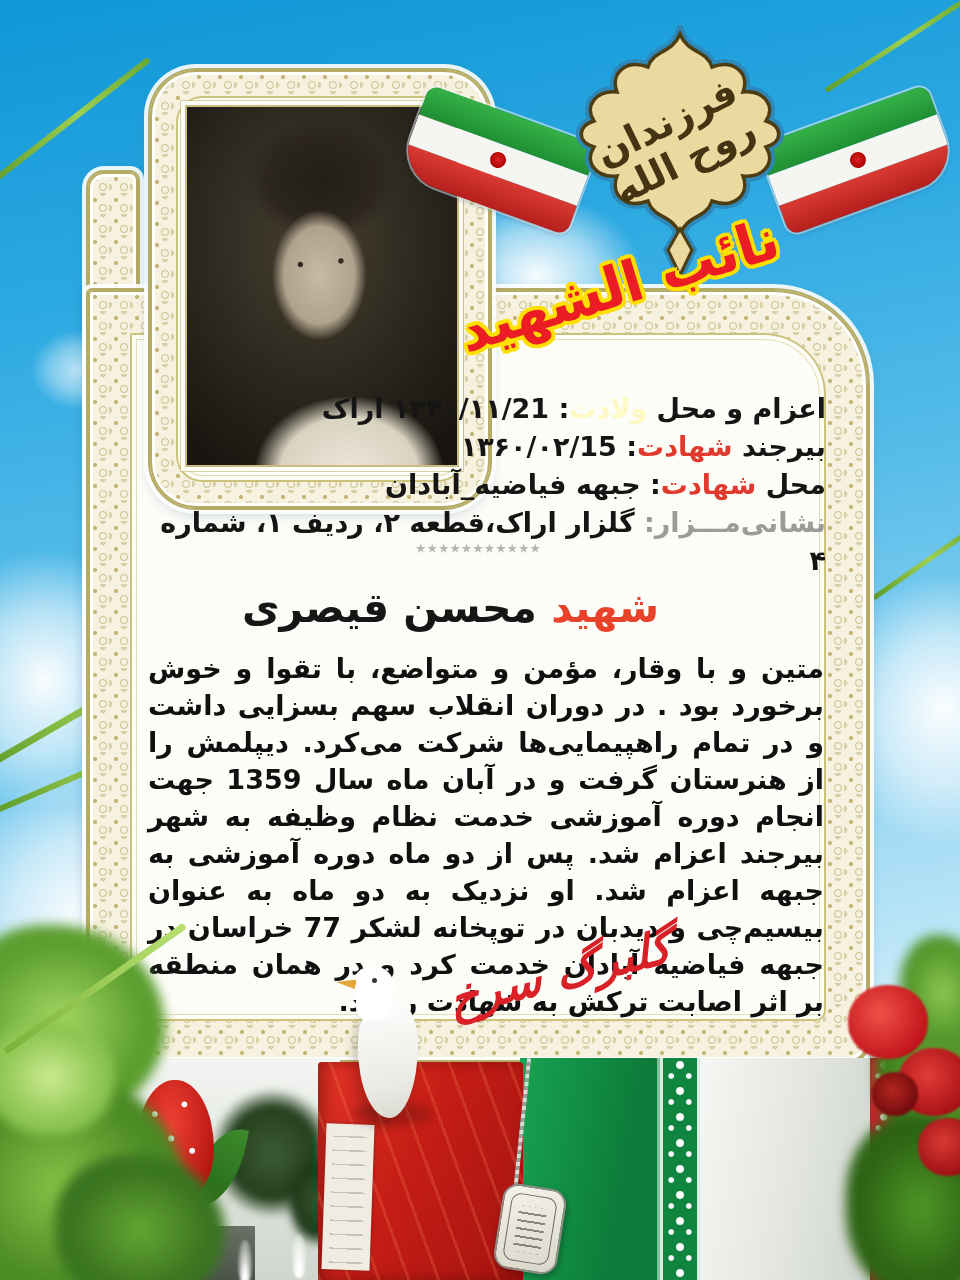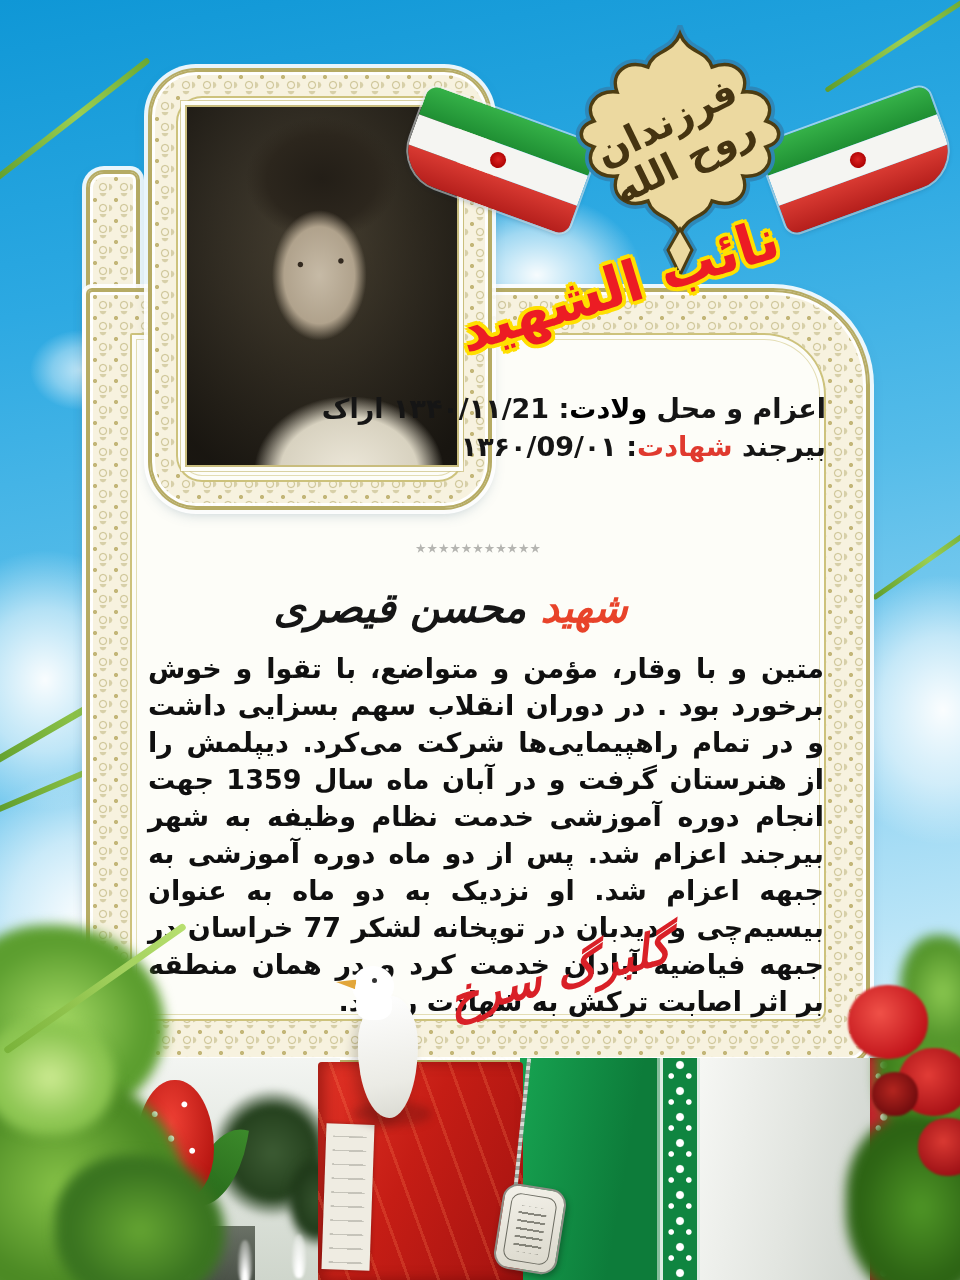--- a/index.html
+++ b/index.html
@@ -48,21 +48,21 @@
   .naeb{direction:rtl;white-space:nowrap;font-weight:bold;font-size:56px;color:#ec1c24;
         transform:rotate(-17deg);letter-spacing:1px;
         text-shadow:4px 0 0 #ffdf00,-4px 0 0 #ffdf00,0 4px 0 #ffdf00,0 -4px 0 #ffdf00,
                     3px 3px 0 #ffdf00,-3px 3px 0 #ffdf00,3px -3px 0 #ffdf00,-3px -3px 0 #ffdf00;}
 
   .calli{transform:rotate(-26deg);display:flex;align-items:center;justify-content:center;text-align:center;
          font-weight:bold;font-size:38px;line-height:1.1;color:#453411;direction:rtl;}
 
   
   .info{direction:rtl;text-align:right;font-weight:bold;font-size:27px;line-height:38px;color:#151515;}
-  .lab-green{color:#000000;} .lab-red{color:#e03a2f;} .lab-gray{color:#9b9b97;}
+  .lab-green{color:#fef9c3;} .lab-red{color:#e03a2f;} .lab-gray{color:#9b9b97;}
   .stars{text-align:center;color:#b5b5b1;font-size:21px;letter-spacing:3px;}
   .name-line{text-align:center;font-weight:bold;font-size:41px;color:#161616;direction:rtl;}
   .name-prefix{color:#e8432a;}
   .bio{direction:rtl;text-align:justify;text-align-last:right;font-weight:bold;
        font-size:27px;line-height:37px;color:#101010;}
   .signature{direction:rtl;white-space:nowrap;color:#d92027;font-weight:bold;font-style:italic;
        font-size:46px;transform:rotate(-14deg) skewX(-6deg);}
 
   
   .park{background:linear-gradient(180deg,#f3f5f2 0%,#e2e7e0 45%,#cfd6cc 100%);overflow:hidden;}
@@ -168,25 +168,27 @@
       <path d="M150,5 C158,25 176,20 182,38 C204,30 220,44 213,63 C234,61 246,77 236,92 C253,97 253,113 236,118 C246,133 234,149 213,147 C220,166 204,180 182,172 C176,190 158,185 150,205 C142,185 124,190 118,172 C96,180 80,166 87,147 C66,149 54,133 64,118 C47,113 47,97 64,92 C54,77 66,61 87,63 C80,44 96,30 118,38 C124,20 142,25 150,5 Z" fill="#ecd9a0" stroke="#4d3d12" stroke-width="3.5"></path>
       <polygon points="150,200 162,221 150,246 138,221" fill="#ecd9a0" stroke="#4d3d12" stroke-width="3"></polygon>
     </g>
   </svg>
   <div class="abs calli" style="left:558px;top:60px;width:236px;height:164px;">فرزندان روح الله</div>
 
   <div class="abs naeb" style="left:472px;top:250px;width:312px;text-align:center;">نائب الشهید</div>
 
   <div class="abs info" style="left:150px;top:390px;width:676px;">
     <div><span>اعزام و محل </span><span class="lab-green">ولادت</span><span>: </span><span>۱۳۴۰/۱۱/21 اراک</span></div>
-    <div><span>بیرجند </span><span class="lab-red">شهادت</span><span>: </span><span>۱۳۶۰/09/۰۱</span></div>
+    <div><span>بیرجند </span><span class="lab-red">شهادت</span><span>: </span><span>۱۳۶۰/۰۲/15</span></div>
+    <div><span>محل </span><span class="lab-red">شهادت</span><span>: </span><span>جبهه فیاضیه_آبادان</span></div>
+    <div><span class="lab-gray">نشانی‌مـــزار</span><span class="lab-gray">: </span><span>گلزار اراک،قطعه ۲، ردیف ۱، شماره ۴</span></div>
   </div>
   <div class="abs stars" style="left:130px;top:536px;width:696px;">٭٭٭٭٭٭٭٭٭٭٭</div>
 
-  <div class="abs name-line" style="left:130px;top:584px;width:641px;font-style:italic;">
+  <div class="abs name-line" style="left:130px;top:584px;width:641px;">
     <span class="name-prefix">شهید</span><span> </span><span>محسن قیصری</span>
   </div>
 
   <div class="abs bio" style="left:148px;top:650px;width:676px;">متین و با وقار، مؤمن و متواضع، با تقوا و خوش برخورد بود . در دوران انقلاب سهم بسزایی داشت و در تمام راهپیمایی‌ها شرکت می‌کرد. دیپلمش را از هنرستان گرفت و در آبان ماه سال 1359 جهت انجام دوره آموزشی خدمت نظام وظیفه به شهر بیرجند اعزام شد. پس از دو ماه دوره آموزشی به جبهه اعزام شد. او نزدیک به دو ماه به عنوان بیسیم‌چی و دیدبان در توپخانه لشکر 77 خراسان در جبهه فیاضیه آبادان خدمت کرد و در همان منطقه بر اثر اصابت ترکش به شهادت رسید.</div>
 
   <div class="abs signature" style="left:430px;top:946px;width:260px;text-align:center;">گلبرگ سرخ</div>
 
   <div class="abs park" style="left:0;top:1058px;width:340px;height:222px;">
     <div class="abs tree" style="left:210px;top:30px;width:125px;height:130px;background:radial-gradient(closest-side,#3c5b33,#24401d 70%,rgba(36,64,29,0));"></div>
     <div class="abs tree" style="left:40px;top:55px;width:75px;height:85px;background:radial-gradient(closest-side,#47663c,#2b4a24 70%,rgba(43,74,36,0));"></div>

